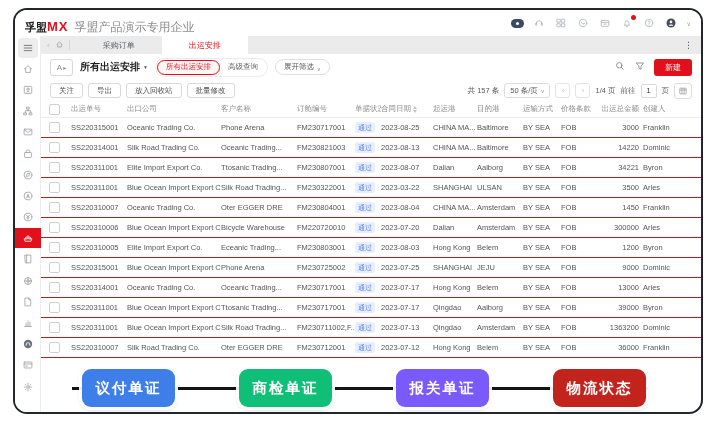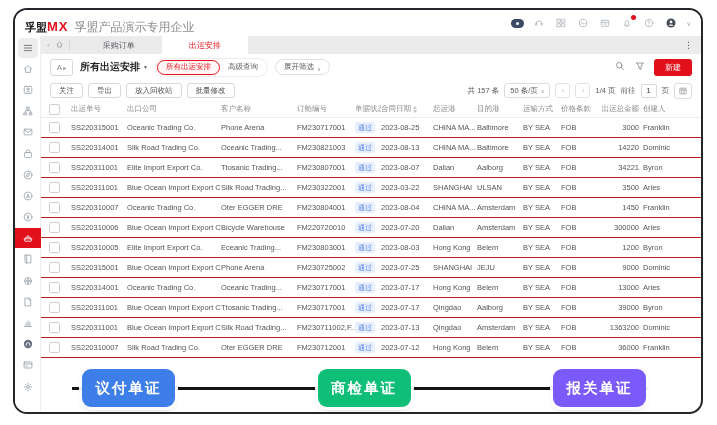--- a/index.html
+++ b/index.html
@@ -604,14 +604,15 @@
         </div>
       </div>
     </div>
   </div>
 
   <div class="wf-line"></div>
   <div class="wf-btns">
       <div class="wf-btn" style="background: rgb(62, 126, 232);">议付单证</div>
       <div class="wf-btn" style="background: rgb(15, 191, 120);">商检单证</div>
       <div class="wf-btn" style="background: rgb(122, 90, 250);">报关单证</div>
+      <div class="wf-btn" style="background: rgb(194, 35, 28);">物流状态</div>
     </div>
 </div>
 
 </body></html>

